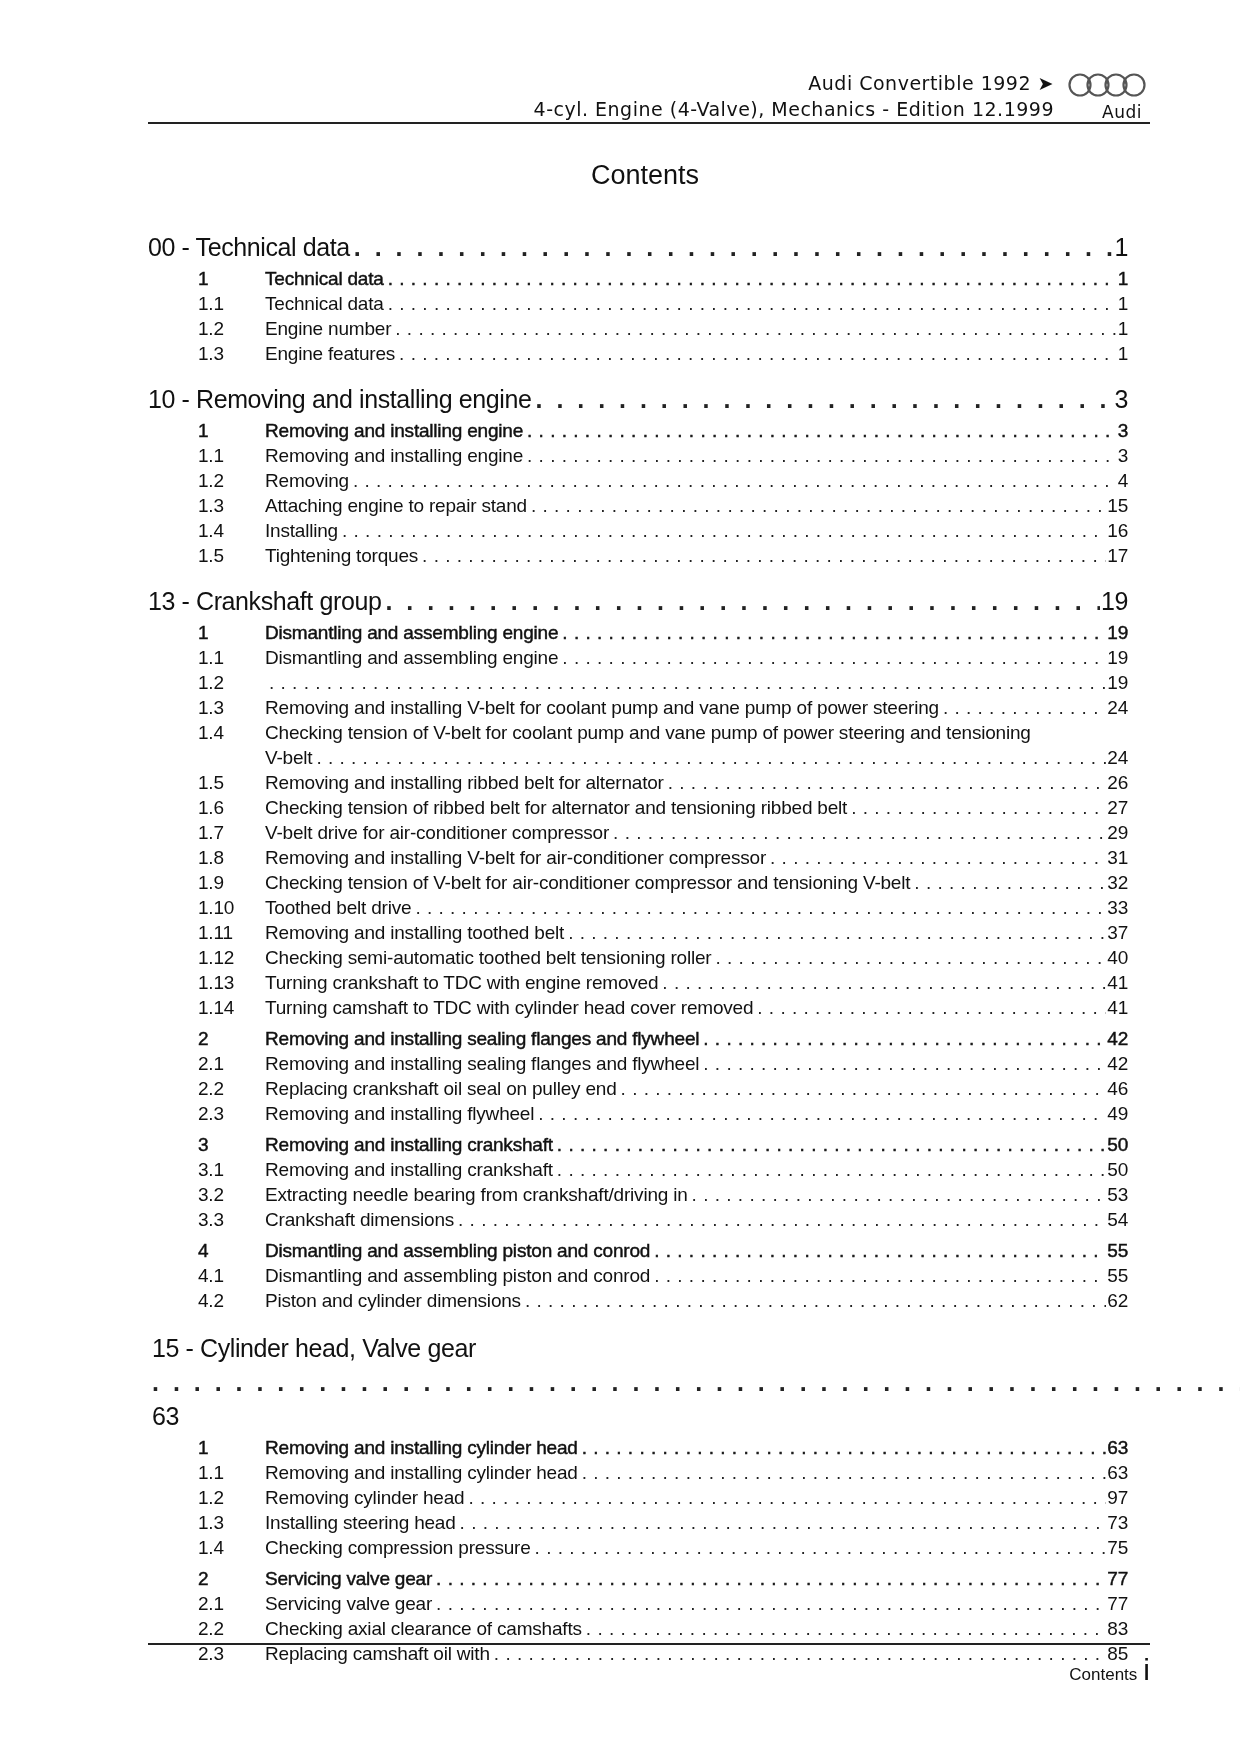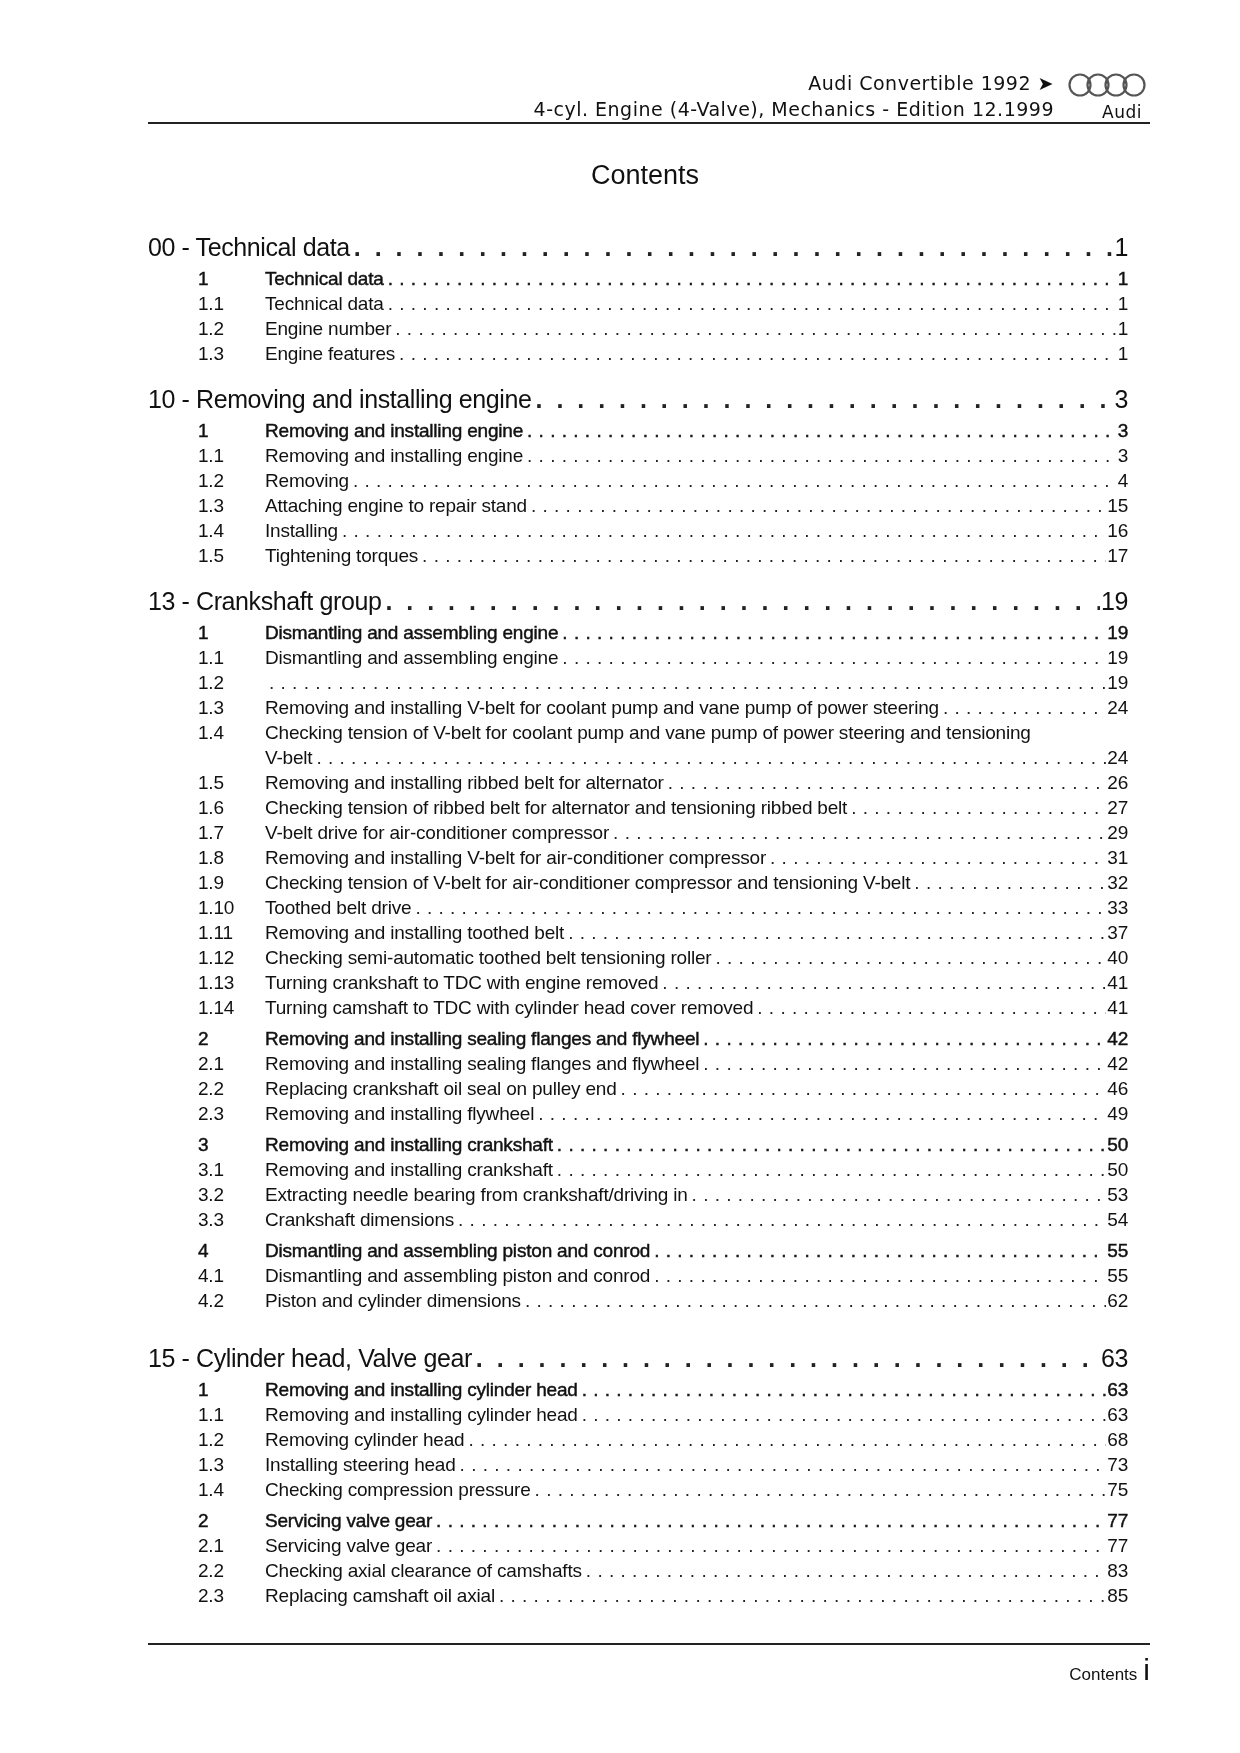--- a/index.html
+++ b/index.html
@@ -295,42 +295,42 @@
       <span class="dots"></span>
       <span class="page">55</span>
     </div>
   <div class="row">
       <span class="num">4.2</span>
       <span class="title">Piston and cylinder dimensions</span>
       <span class="dots"></span>
       <span class="page">62</span>
     </div>
 
-  <div class="chap" style="margin-top:28px;">
+  <div class="chap" style="margin-top:18px;flex-direction:column;">
       <span class="title">15 - Cylinder head, Valve gear</span>
       <span class="dots"></span>
       <span class="page">63</span>
     </div>
   <div class="row sec first-sec">
       <span class="num">1</span>
       <span class="title">Removing and installing cylinder head</span>
       <span class="dots"></span>
       <span class="page">63</span>
     </div>
   <div class="row">
       <span class="num">1.1</span>
       <span class="title">Removing and installing cylinder head</span>
       <span class="dots"></span>
       <span class="page">63</span>
     </div>
   <div class="row">
       <span class="num">1.2</span>
       <span class="title">Removing cylinder head</span>
       <span class="dots"></span>
-      <span class="page">68</span>
+      <span class="page">97</span>
     </div>
   <div class="row">
       <span class="num">1.3</span>
       <span class="title">Installing steering head</span>
       <span class="dots"></span>
       <span class="page">73</span>
     </div>
   <div class="row">
       <span class="num">1.4</span>
       <span class="title">Checking compression pressure</span>
@@ -350,21 +350,21 @@
       <span class="page">77</span>
     </div>
   <div class="row">
       <span class="num">2.2</span>
       <span class="title">Checking axial clearance of camshafts</span>
       <span class="dots"></span>
       <span class="page">83</span>
     </div>
   <div class="row">
       <span class="num">2.3</span>
-      <span class="title">Replacing camshaft oil axial</span>
+      <span class="title">Replacing camshaft oil with</span>
       <span class="dots"></span>
       <span class="page">85</span>
     </div>
 </div>
 
 <div class="footer-rule"></div>
 <div class="footer">
   <span class="footer-label">Contents</span>
   <span class="footer-page">i</span>
 </div>

